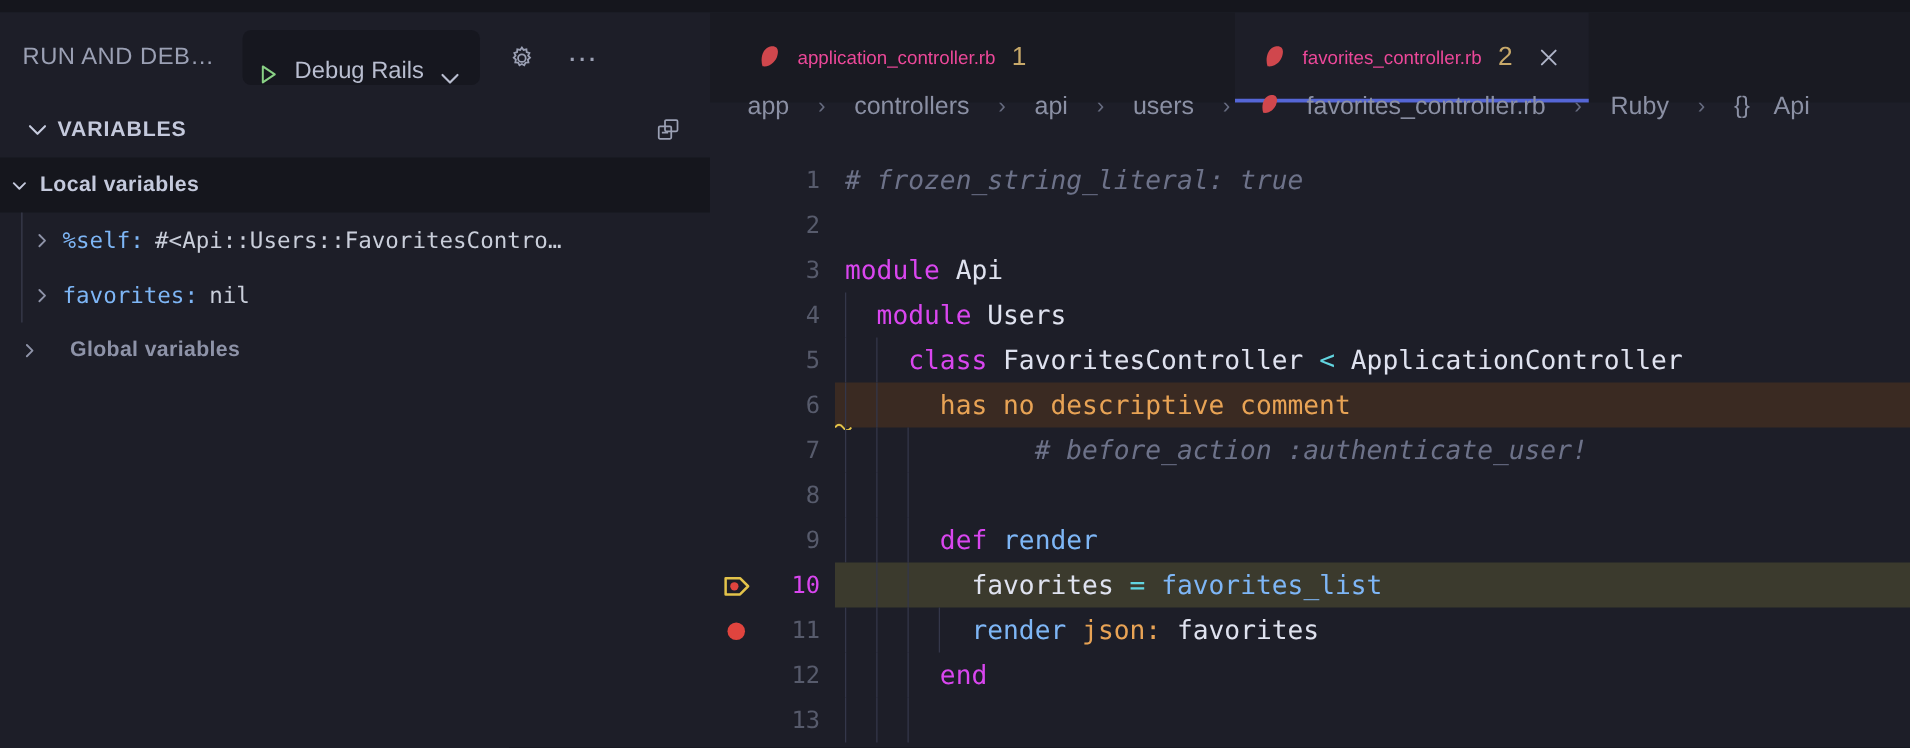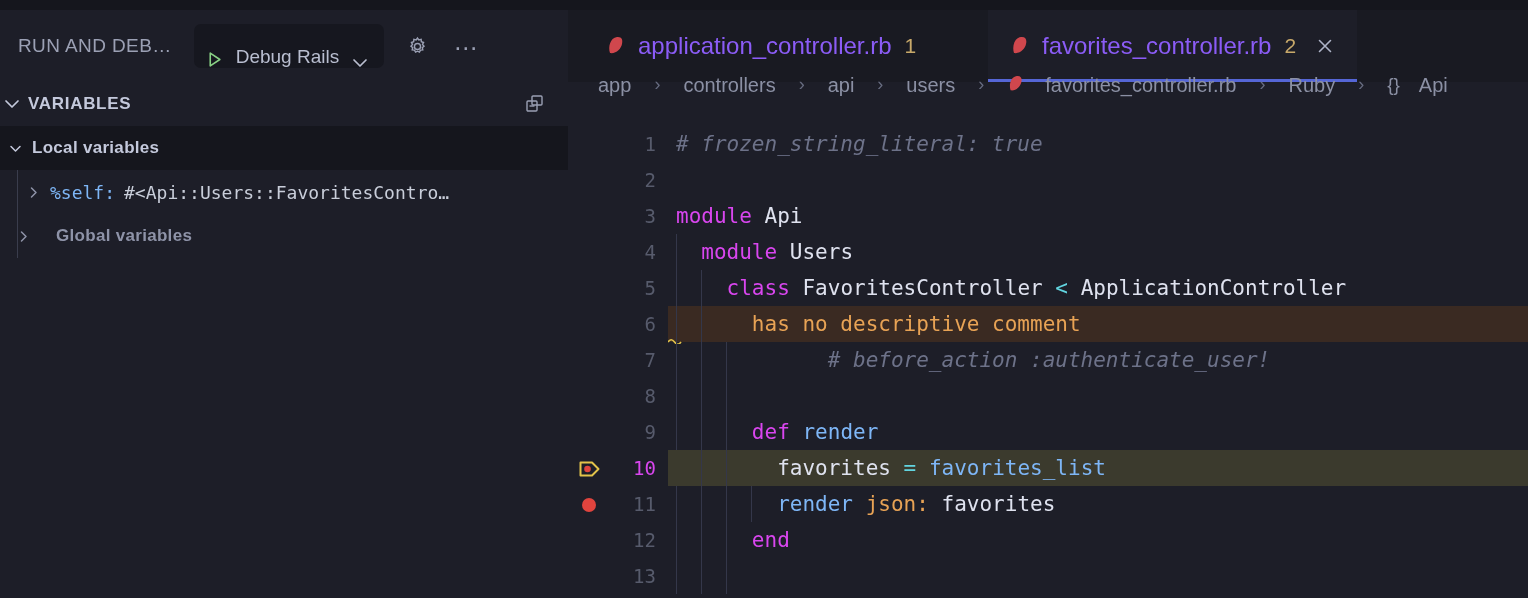--- a/index.html
+++ b/index.html
@@ -36,21 +36,21 @@
   .debug-label { font-size: 19px; color: #b9bed0; white-space: nowrap; }
   .chev-dn { width: 16px; height: 10px; display: block; }
   .gear-ico { margin-left: 22px; width: 23px; height: 23px; display: block; cursor: pointer; }
   .dots-ico {
     margin-left: 24px; font-size: 25px; color: #9ba0b4; line-height: 10px;
     letter-spacing: 2px; cursor: pointer; padding-bottom: 10px;
   }
 
   .sb-section {
     position: absolute; top: 72px; left: 0; width: 568px; height: 44px;
-    display: flex; align-items: center; padding-left: 4px;
+    display: flex; align-items: center; padding-left: 22px;
   }
   .sec-chev { width: 16px; height: 10px; margin-right: 8px; display: block; }
   .sec-label { font-size: 17px; font-weight: bold; color: #c4c9dc; letter-spacing: .7px; }
   .collapse-ico { position: absolute; right: 22px; top: 11px; width: 22px; height: 22px; display: block; cursor: pointer; }
 
   .tree { position: absolute; top: 116px; left: 0; width: 568px; }
   .tree-row {
     position: relative; height: 44px; display: flex; align-items: center;
     font-family: "DejaVu Sans Mono", monospace; cursor: pointer;
   }
@@ -79,21 +79,21 @@
   .tab {
     position: absolute; top: 0; height: 72px; display: flex; align-items: center; gap: 13px;
     padding: 0 22px; cursor: pointer;
   }
   .tab.t0 { left: 16px; }
   .tab.t1 { left: 420px; background: #1d1e28; }
   .tab.active::after {
     content: ""; position: absolute; left: 0; bottom: 0; width: 100%; height: 3px; background: #5566d6;
   }
   .ruby-ico { width: 19px; height: 22px; display: block; flex: 0 0 auto; }
-  .tab-name { font-size: 24px; color: #8b5cf6; white-space: nowrap; }
+  .tab-name { font-size: 15px; color: #ec4899; white-space: nowrap; }
   .tab-badge { font-size: 21px; color: #c8a96a; }
   .tab-close { width: 20px; height: 20px; display: block; margin-left: 6px; cursor: pointer; }
 
   .breadcrumb {
     position: absolute; top: 64px; left: 0; width: 960px; height: 44px;
     display: flex; align-items: flex-start; padding-left: 30px; gap: 12px; overflow: hidden;
   }
   .bc-item { font-size: 20px; color: #8b90a4; white-space: nowrap; cursor: pointer; }
   .bc-sep { font-size: 18px; color: #676c80; margin: 0 11px; }
   .bc-ruby { width: 17px; height: 20px; margin-right: 9px; display: block; flex: 0 0 auto; }
@@ -187,20 +187,27 @@
         <div class="indent-line"></div>
 
         <div class="tree-row child">
           <svg class="arrow" viewBox="0 0 15 15">
             <path d="M5.5 3 L10 7.5 L5.5 12" fill="none" stroke="#8e93a8" stroke-width="1.5" stroke-linecap="round" stroke-linejoin="round"></path>
           </svg>
           <span class="vname">%self:</span>
           <span class="vval" style="margin-left:9px">#&lt;Api::Users::FavoritesContro…</span>
         </div>
 
+        <div class="tree-row child">
+          <svg class="arrow" viewBox="0 0 15 15">
+            <path d="M5.5 3 L10 7.5 L5.5 12" fill="none" stroke="#8e93a8" stroke-width="1.5" stroke-linecap="round" stroke-linejoin="round"></path>
+          </svg>
+          <span class="vname">favorites:</span>
+          <span class="vval" style="margin-left:9px">nil</span>
+        </div>
       </div>
 
       <div class="tree-row global">
         <svg class="arrow" viewBox="0 0 15 15">
           <path d="M5.5 3 L10 7.5 L5.5 12" fill="none" stroke="#8e93a8" stroke-width="1.5" stroke-linecap="round" stroke-linejoin="round"></path>
         </svg>
         <span class="row-text">Global variables</span>
       </div>
 
     </div>

